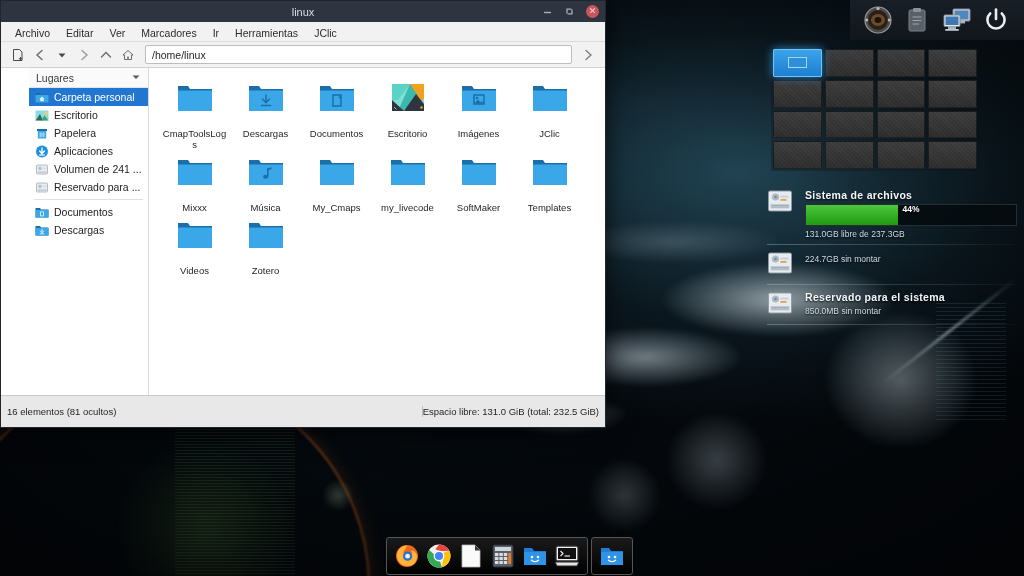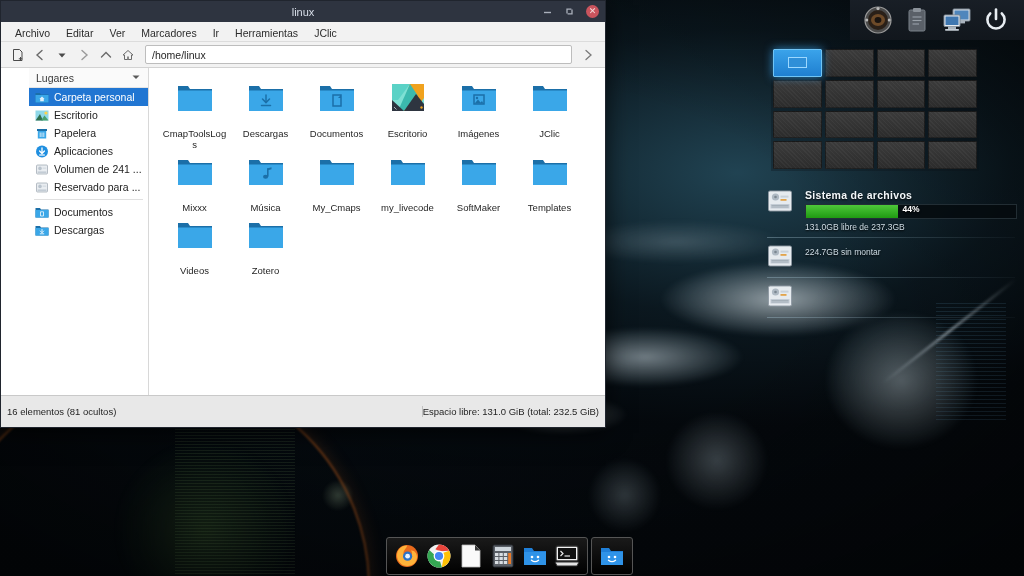--- a/index.html
+++ b/index.html
@@ -117,21 +117,21 @@
   }
   .sitios-home { position:absolute; right:8px; top:3px; }
   .site-row { display:flex; gap:12px; padding:6px 4px 2px 6px; align-items:flex-start; cursor:pointer; }
   .site-ico { flex:0 0 auto; width:26px; }
   .site-body { flex:1; min-width:0; }
   .site-name {
     color:#f2f7fa; font-size:10.5px; font-weight:bold; letter-spacing:0.3px;
     text-shadow:0 1px 2px rgba(0,0,0,0.95); white-space:nowrap;
   }
   .site-bar-wrap {
-    position:relative; margin-top:3px; height:15px;
+    position:relative; margin-top:3px; height:22px;
     background:rgba(5,10,14,0.85); border:1px solid rgba(90,110,120,0.35);
   }
   .site-bar-fill { height:100%; background:linear-gradient(180deg,#4ec83a,#1f9a12); }
   .site-pct {
     position:absolute; left:0; right:0; top:-1px; text-align:center;
     color:#fff; font-size:8.5px; font-weight:bold; text-shadow:0 1px 2px #000;
   }
   .site-sub {
     margin-top:3px; color:#cfdde6; font-size:8.5px;
     text-shadow:0 1px 2px rgba(0,0,0,0.95); white-space:nowrap;
@@ -368,20 +368,24 @@
   <circle cx="8.5" cy="8" r="3.6" fill="#aeb9c3"></circle>
   <circle cx="8.5" cy="8" r="1.3" fill="#7b8791"></circle>
   <rect x="13.5" y="6.6" width="8" height="2" fill="#c9d2da"></rect>
   <rect x="13.5" y="10" width="6" height="1.8" fill="#e2a44a"></rect>
   <rect x="3.5" y="15" width="19" height="4.5" fill="#c3ccd5"></rect>
   <g stroke="#97a2ac" stroke-width="0.7">
               <line x1="4.5" y1="16.5" x2="21.5" y2="16.5"></line>
               <line x1="4.5" y1="18" x2="21.5" y2="18"></line>
             </g>
 </svg></div>
+        <div class="site-body">
+          <div class="site-name">Reservado para el sistema</div>
+          <div class="site-sub">850.0MB sin montar</div>
+        </div>
       </div>
       <div class="site-sep"></div>
     </div>
 </div>
 
 <div id="dock">
   <div class="dock-group">
     <div class="dock-ico">
       <svg width="26" height="26" viewBox="0 0 26 26">
         <circle cx="13" cy="13" r="11" fill="#e96a1c"></circle>

